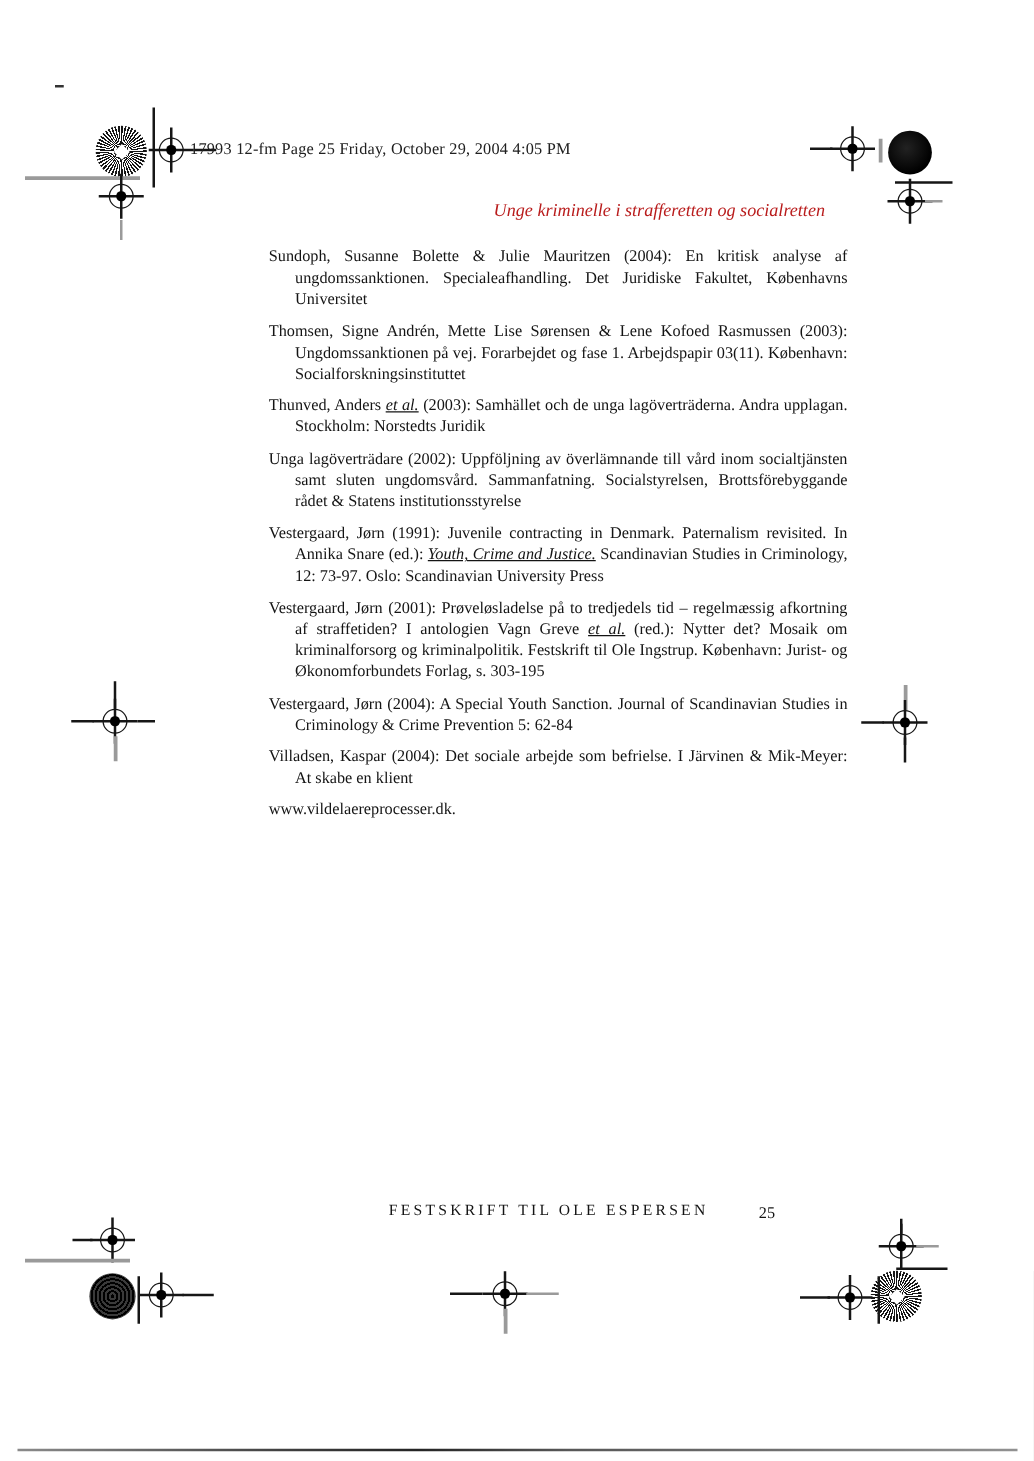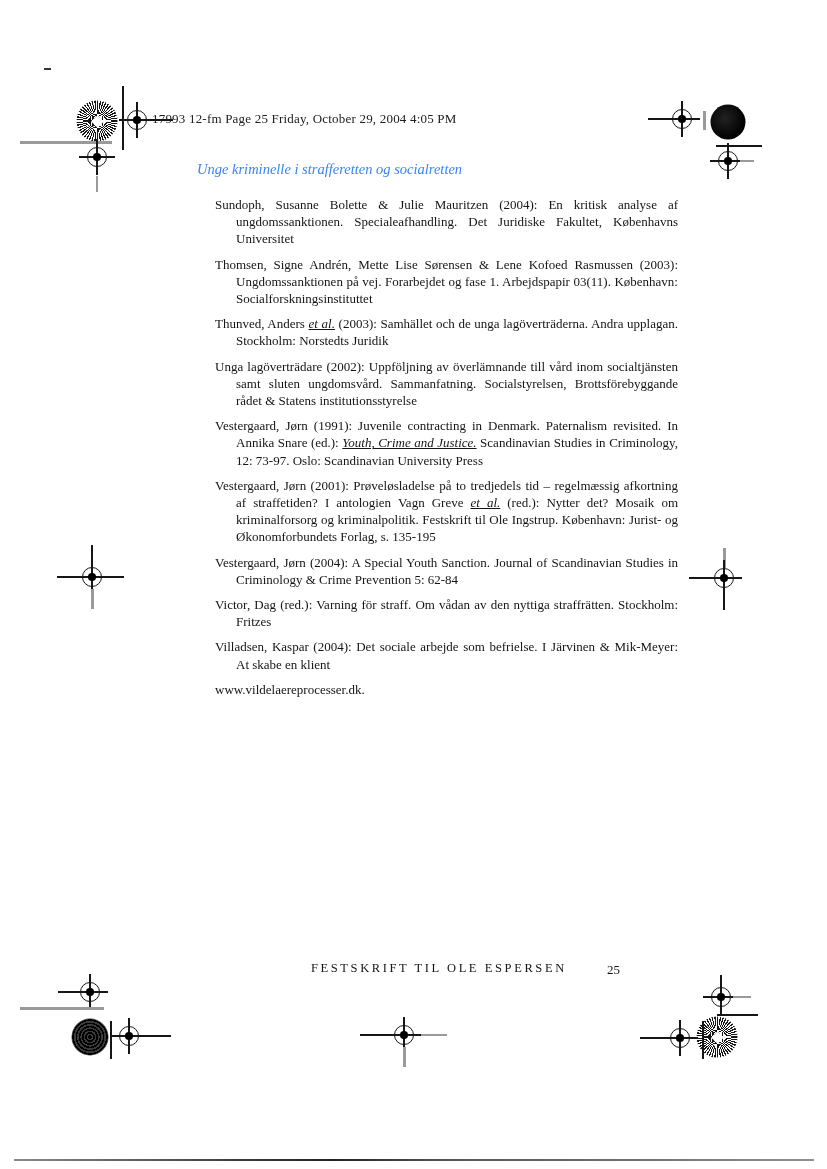--- a/index.html
+++ b/index.html
@@ -20,22 +20,22 @@
          transform:translate(-50%,-50%) rotate(45deg);}
   .dotfill{position:absolute;width:35px;height:35px;border-radius:50%;transform:translate(-50%,-50%);
          background:radial-gradient(circle at 42% 40%,#222 0%,#000 70%);}
   .spiral{position:absolute;width:37px;height:37px;border-radius:50%;transform:translate(-50%,-50%);
          background:repeating-radial-gradient(circle at 50% 50%,#000 0 1.6px,#3a3a3a 1.6px 3.2px);}
   .ln{position:absolute;background:#161616;}
   .ln.gray{background:#9a9a9a;}
 
   
   .slug{position:absolute;left:152px;top:111px;font-size:13px;letter-spacing:.2px;white-space:nowrap;color:#202020;text-align:center;}
-  .running-header{position:absolute;left:197px;top:161px;width:463px;text-align:left;
-        font-style:italic;font-size:14.5px;color:#3b82f6;}
+  .running-header{position:absolute;left:197px;top:161px;width:463px;text-align:right;
+        font-style:italic;font-size:14.5px;color:#b91c1c;}
   .refs{position:absolute;left:215px;top:196px;width:463px;}
   .ref{margin:0 0 8px 0;padding-left:21px;text-indent:-21px;font-size:13px;line-height:17.2px;
         text-align:justify;color:#141414;}
   .ref.flush{padding-left:0;text-indent:0;}
   .ref .it{font-style:italic;text-decoration:underline;}
   .footer-title{position:absolute;left:311px;top:961px;font-size:12.5px;letter-spacing:2.6px;
         color:#141414;white-space:nowrap;}
   .footer-page{position:absolute;left:607px;top:962px;font-size:13px;color:#141414;}
   .scanline{position:absolute;left:14px;top:1159px;width:800px;height:2px;
         background:linear-gradient(90deg,#8a8a8a,#3c3c3c 28%,#242424 40%,#575757 55%,#6e6e6e 75%,#919191);}
@@ -154,23 +154,22 @@
   <div class="slug">17993  12-fm  Page 25  Friday, October 29, 2004  4:05 PM</div>
 
   <div class="running-header">Unge kriminelle i strafferetten og socialretten</div>
 
   <div class="refs">
       <p class="ref"><span>Sundoph, Susanne Bolette &amp; Julie Mauritzen (2004): En kritisk analyse af ungdomssanktionen. Specialeafhandling. Det Juridiske Fakultet, Københavns Universitet</span></p>
       <p class="ref"><span>Thomsen, Signe Andrén, Mette Lise Sørensen &amp; Lene Kofoed Rasmussen (2003): Ungdomssanktionen på vej. Forarbejdet og fase 1. Arbejdspapir 03(11). København: Socialforskningsinstituttet</span></p>
       <p class="ref"><span>Thunved, Anders </span><span class="it">et al.</span><span> (2003): Samhället och de unga lagöverträderna. Andra upplagan. Stockholm: Norstedts Juridik</span></p>
       <p class="ref"><span>Unga lagöverträdare (2002): Uppföljning av överlämnande till vård inom socialtjänsten samt sluten ungdomsvård. Sammanfatning. Socialstyrelsen, Brottsförebyggande rådet &amp; Statens institutionsstyrelse</span></p>
       <p class="ref"><span>Vestergaard, Jørn (1991): Juvenile contracting in Denmark. Paternalism revisited. In Annika Snare (ed.): </span><span class="it">Youth, Crime and Justice.</span><span> Scandinavian Studies in Criminology, 12: 73-97. Oslo: Scandinavian University Press</span></p>
-      <p class="ref"><span>Vestergaard, Jørn (2001): Prøveløsladelse på to tredjedels tid – regelmæssig afkortning af straffetiden? I antologien Vagn Greve </span><span class="it">et al.</span><span> (red.): Nytter det? Mosaik om kriminalforsorg og kriminalpolitik. Festskrift til Ole Ingstrup. København: Jurist- og Økonomforbundets Forlag, s. 135-195</span></p>
+      <p class="ref"><span>Vestergaard, Jørn (2001): Prøveløsladelse på to tredjedels tid – regelmæssig afkortning af straffetiden? I antologien Vagn Greve </span><span class="it">et al.</span><span> (red.): Nytter det? Mosaik om kriminalforsorg og kriminalpolitik. Festskrift til Ole Ingstrup. København: Jurist- og Økonomforbundets Forlag, s. 303-195</span></p>
       <p class="ref"><span>Vestergaard, Jørn (2004): A Special Youth Sanction. Journal of Scandinavian Studies in Criminology &amp; Crime Prevention 5: 62-84</span></p>
-      <p class="ref"><span>Victor, Dag (red.): Varning för straff. Om vådan av den nyttiga straffrätten. Stockholm: Fritzes</span></p>
       <p class="ref"><span>Villadsen, Kaspar (2004): Det sociale arbejde som befrielse. I Järvinen &amp; Mik-Meyer: At skabe en klient</span></p>
       <p class="ref flush"><span>www.vildelaereprocesser.dk.</span></p>
     </div>
 
   <div class="footer-title">FESTSKRIFT TIL OLE ESPERSEN</div>
   <div class="footer-page">25</div>
 
   <div class="scanline"></div>
 </div>
 

